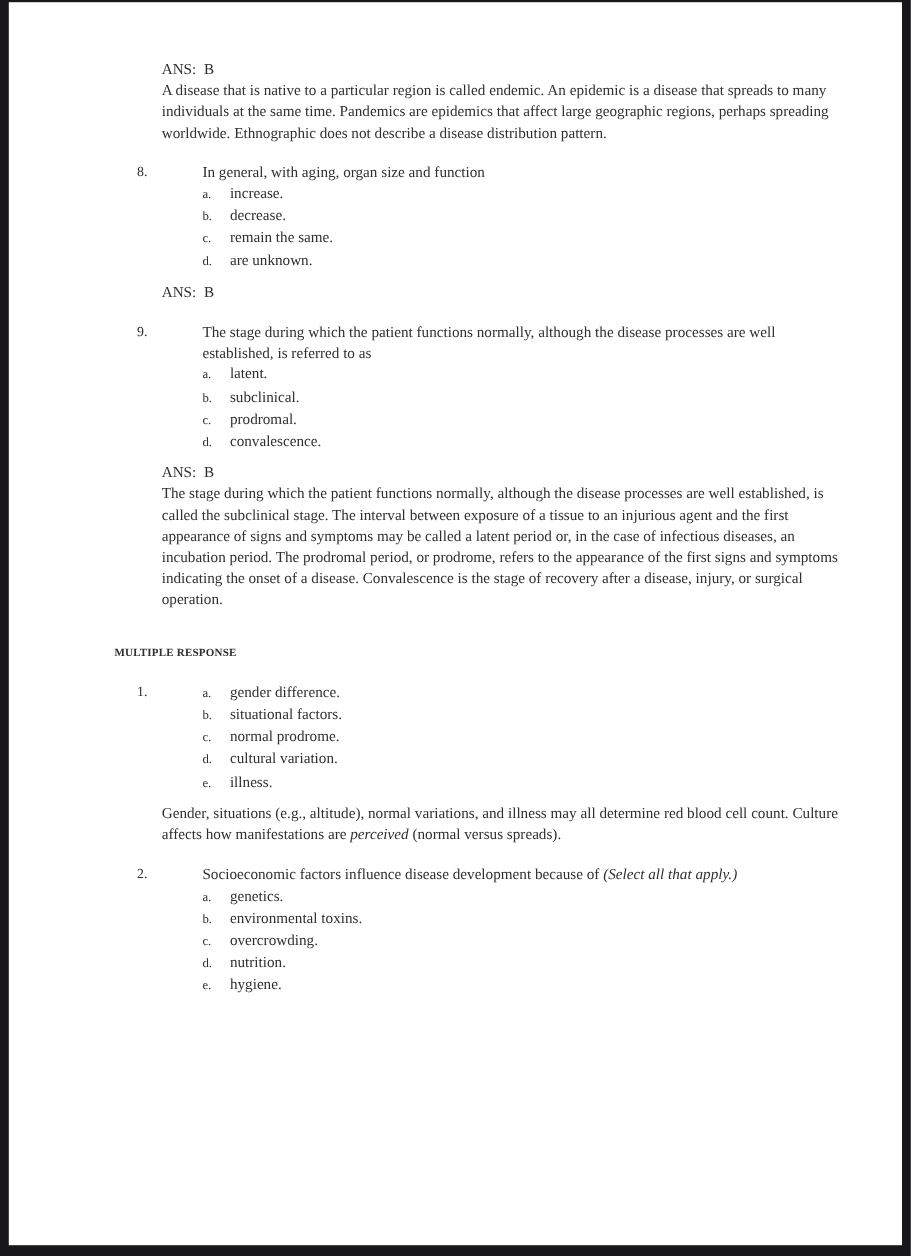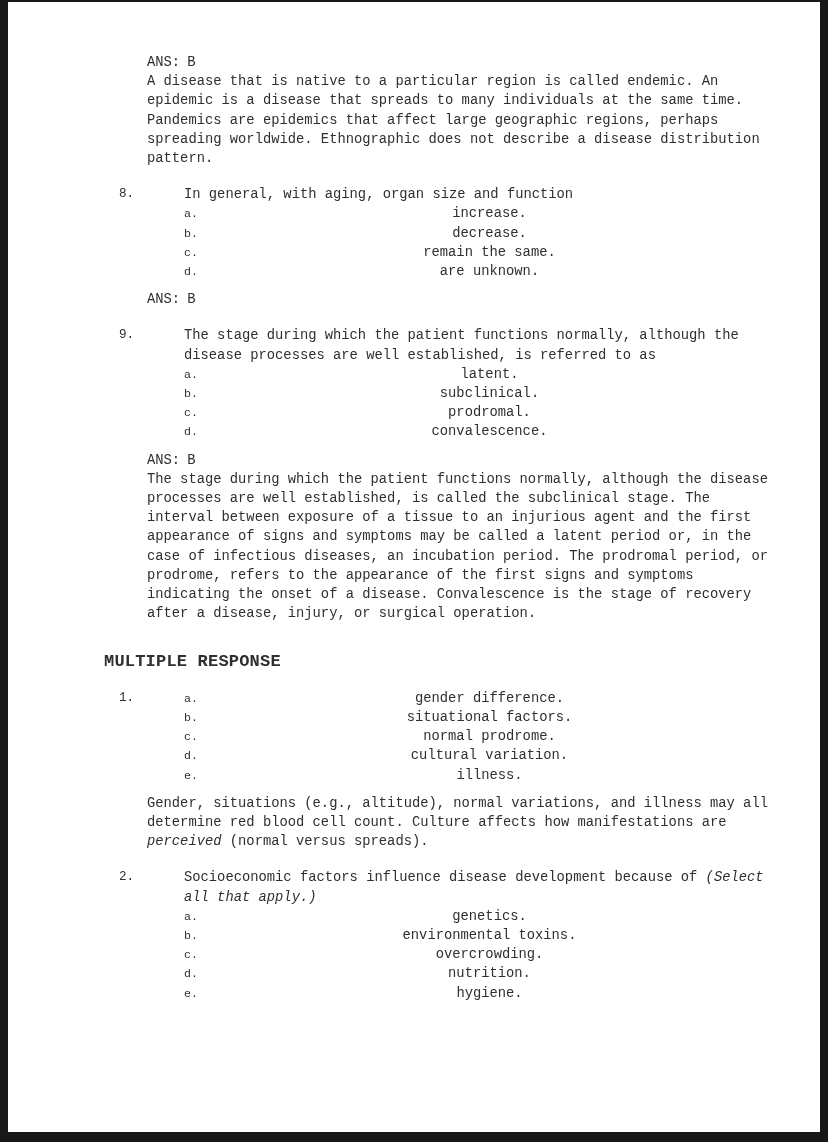--- a/index.html
+++ b/index.html
@@ -14,44 +14,44 @@
   }
   .paper {
     position: absolute;
     left: 8px; top: 2px;
     width: 812px; height: 1130px;
     background: #ffffff;
     color: #2f2f2f;
     font-size: 13.8px;
     line-height: 19.2px;
   }
-  .content { padding: 51px 50px 0 0; font-family: Liberation Mono, monospace; }
+  .content { padding: 51px 50px 0 0; }
 
   .ans-block { margin: 9px 0 0 139px; }
   .ans-block.first { margin-top: 0; }
   .ans-line .ans-val { margin-left: 7px; }
 
   .qrow { display: flex; margin-top: 17px; }
   .qnum {
     flex: none;
     width: 139px;
     padding-right: 13px;
     text-align: right;
     font-size: 12.6px;
   }
   .qbody { flex: 1; min-width: 0; margin-left: 37px; }
 
   .opt { display: flex; align-items: baseline; }
   .olabel { flex: none; width: 25px; font-size: 11.6px; }
-  .otext { flex: 1; min-width: 0; text-align: center; }
+  .otext { flex: 1; min-width: 0; }
 
   .section-heading {
     margin: 29px 0 0 96px;
     font-weight: bold;
-    font-size: 17px;
+    font-size: 10px;
     letter-spacing: 0.2px;
   }
   .it { font-style: italic; }
 </style>
 </head>
 <body>
 
 <div class="paper">
   <div class="content">
 

